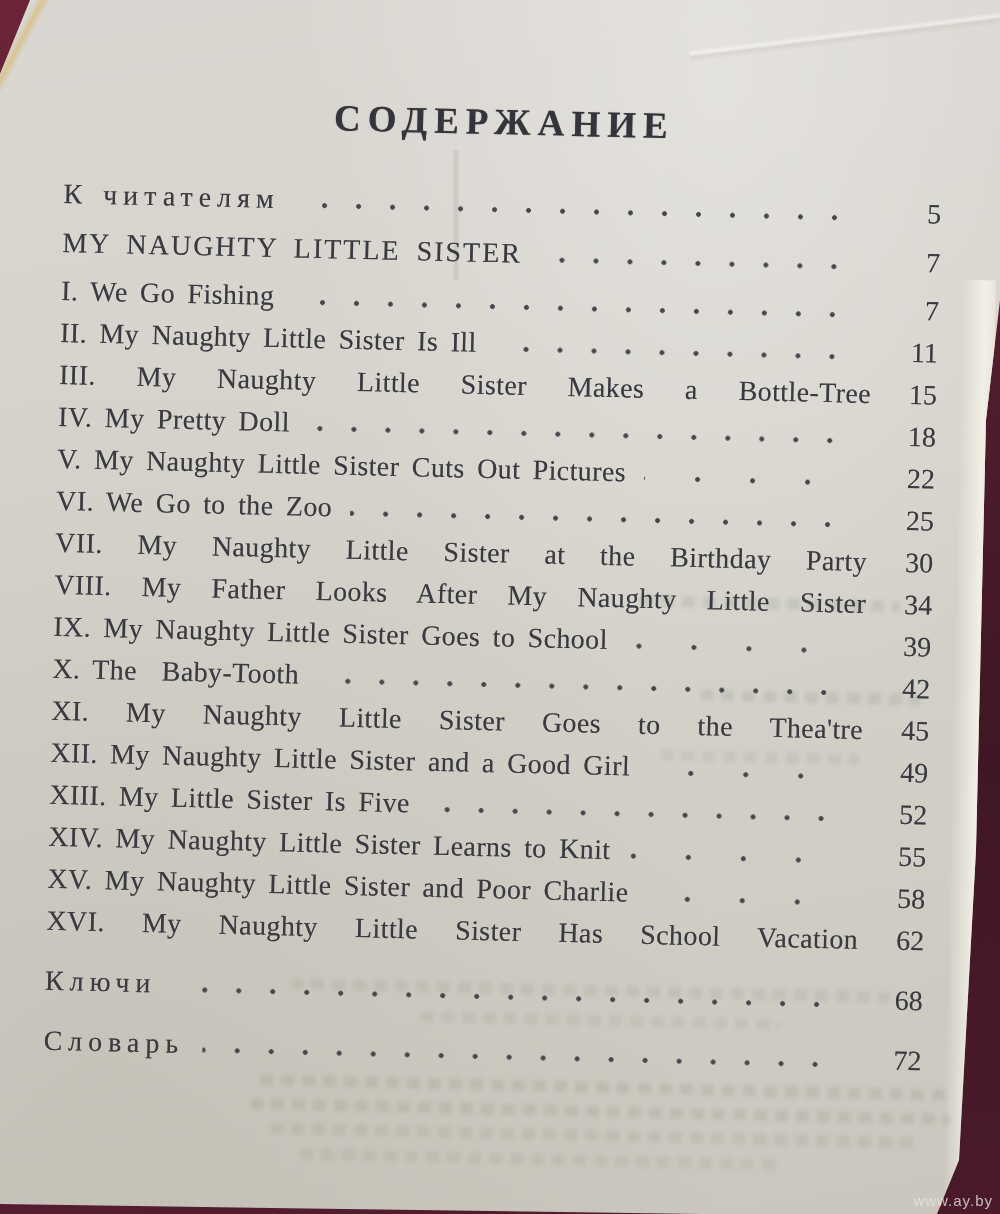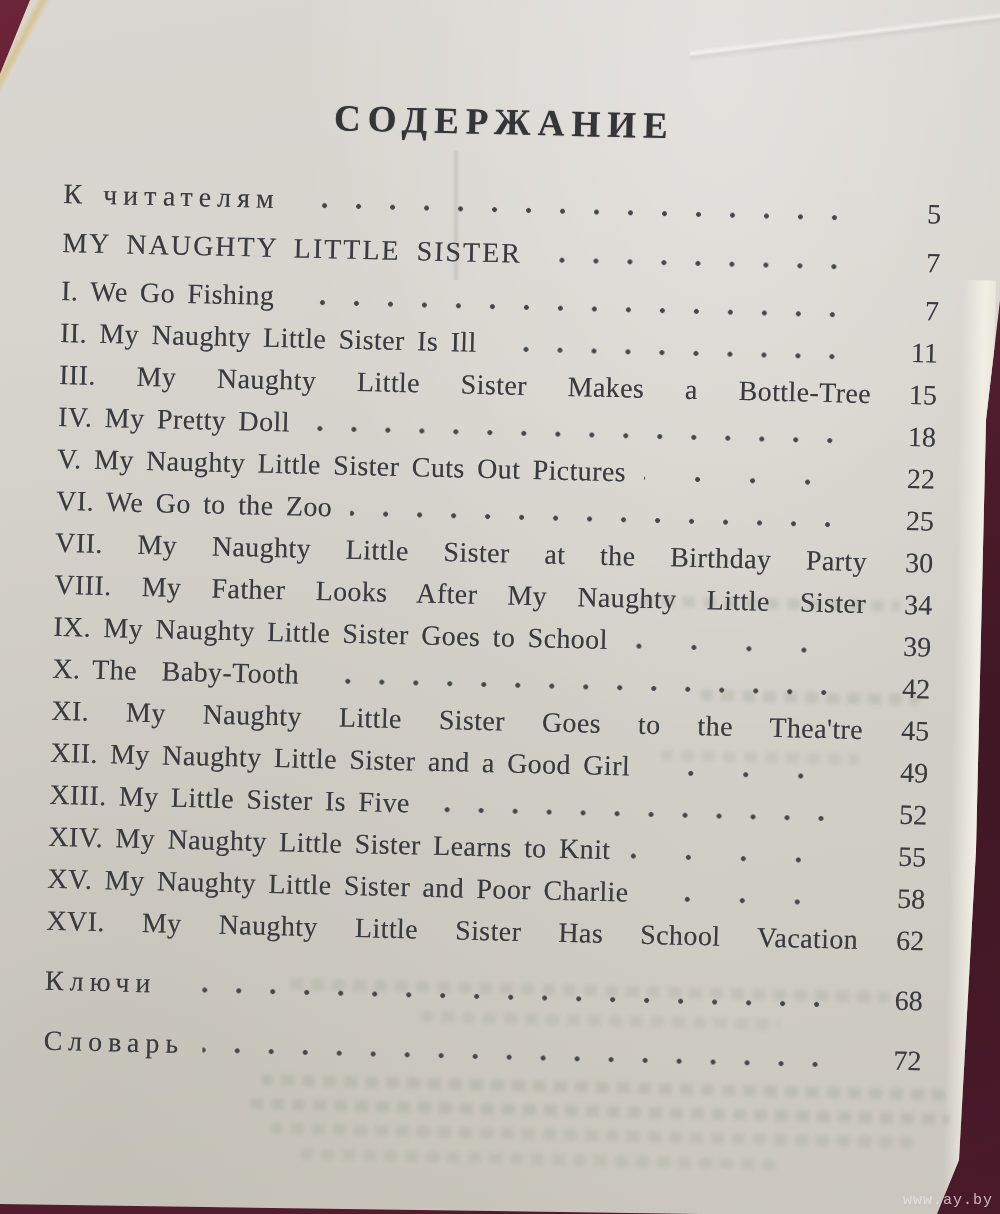--- a/index.html
+++ b/index.html
@@ -74,21 +74,21 @@
   .dots.sparse{background-size:55px 7px;}
   
   .bleed{
     position:absolute;height:11px;border-radius:5px;
     background:repeating-linear-gradient(90deg, rgba(110,130,105,.30) 0 13px, transparent 13px 21px);
     filter:blur(2px);opacity:.55;transform:rotate(1.3deg);
   }
   
   .watermark{
     position:absolute;right:7px;bottom:5px;
-    font-family:Liberation Mono, monospace;font-size:15px;letter-spacing:1px;
+    font-family:Liberation Sans, sans-serif;font-size:15px;letter-spacing:1px;
     color:rgba(232,230,230,.78);
   }
 </style>
 </head>
 <body>
 
 <div class="cover"></div>
 
 <div class="paper">
   <div class="corner-sliver"></div>

